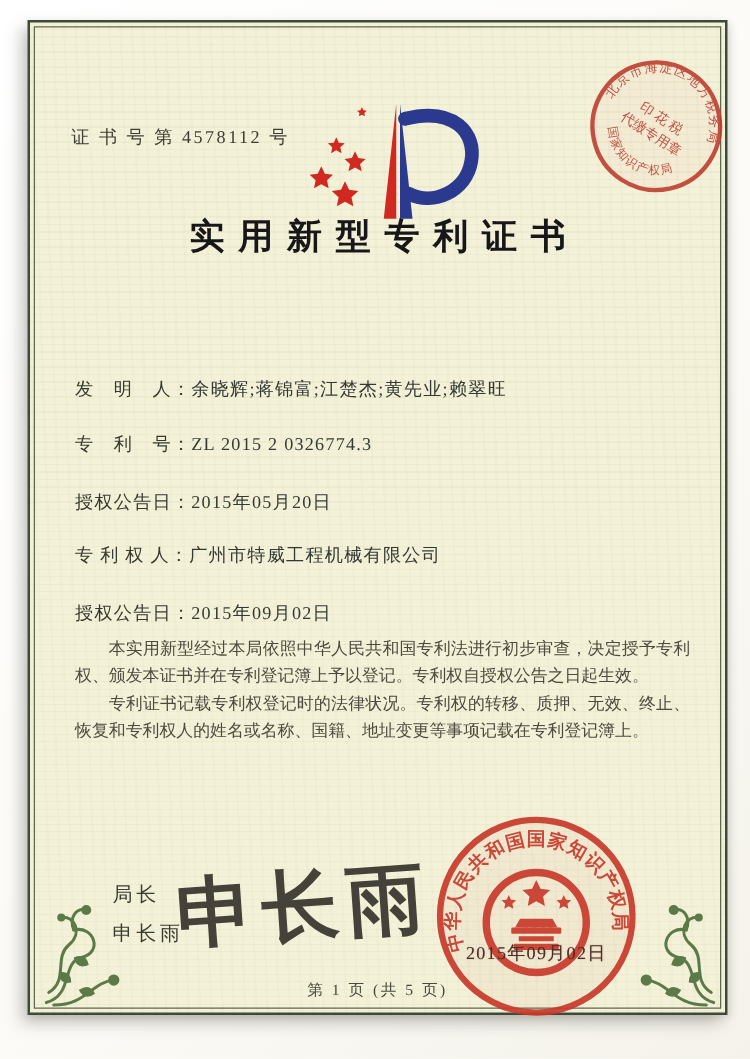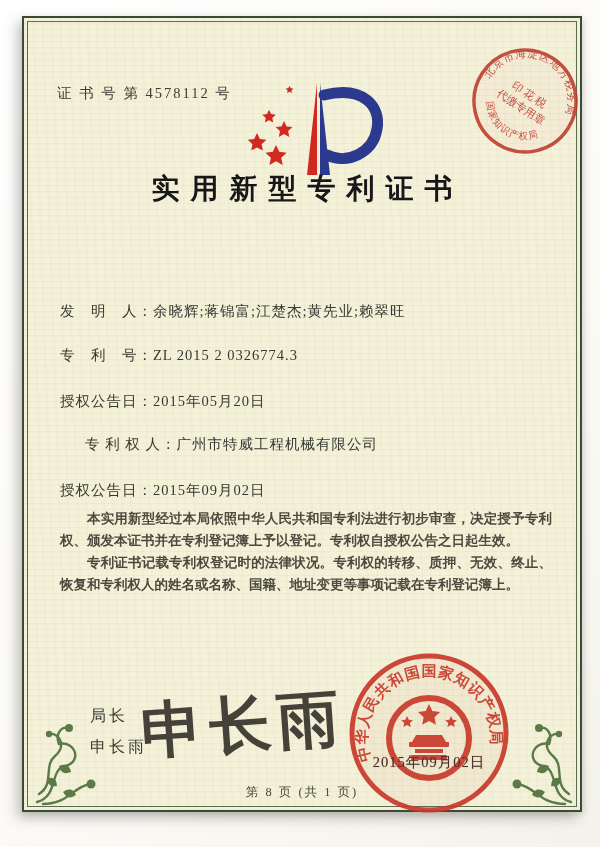--- a/index.html
+++ b/index.html
@@ -18,21 +18,21 @@
       repeating-linear-gradient(88deg, rgba(190,196,150,0.07) 0 2px, rgba(0,0,0,0) 2px 9px),
       #f4f1d9;
     border:2px solid #3d4a3a;
     box-shadow:-5px 6px 12px rgba(90,90,80,0.35), 2px 2px 6px rgba(120,120,100,0.2);
   }
   .inner-frame {
     position:absolute; inset:3px; border:1px solid #5c6a50; pointer-events:none;
   }
   
   .cert-no {
-    position:absolute; left:33px; top:66px;
+    position:absolute; left:33px; top:82px;
     font-size:14.5px; color:#3c3c34; letter-spacing:2px;
   }
   .logo { position:absolute; left:205px; top:55px; width:170px; height:112px; }
   .title {
     position:absolute; left:0; top:152px; width:100%;
     text-align:center; font-size:28px; font-weight:bold; color:#17171a;
     letter-spacing:11px; text-indent:11px;
   }
   
   .tax-stamp {
@@ -40,28 +40,28 @@
     transform:rotate(33deg); opacity:0.88;
   }
   
   .field-row {
     position:absolute; left:36px; width:500px;
     font-size:14.5px; color:#37392f; letter-spacing:1px;
   }
   .field-row .lbl { color:#37392f; }
   .field-row .val { color:#343a33; }
   .row-0 { top:238px; } .row-1 { top:284px; } .row-2 { top:328px; }
-  .row-3 { top:374px; } .row-4 { top:417px;margin-left:25px; } .row-5 { top:463px; }
+  .row-3 { top:374px; } .row-4 { top:417px; } .row-5 { top:463px; }
   
   .body-text {
     position:absolute; left:36px; top:490px; width:492px;
     font-size:13.5px; line-height:22px; color:#4c4a3e;
     text-align:justify;
   }
-  .body-text p { text-indent:2em; font-style:oblique 4deg;font-weight:bold; }
+  .body-text p { text-indent:2em; font-style:oblique 4deg; }
   
   .sig-block { position:absolute; left:66px; top:688px; font-size:16px; color:#3a3c32; }
   .sig-block div { margin-bottom:10px; letter-spacing:3px; }
   .autograph {
     position:absolute; left:118px; top:664px; width:230px; height:110px;
     font-size:62px; color:#2e2a24; transform:rotate(-4deg);
     letter-spacing:6px; white-space:nowrap;
     font-family:"DejaVu Serif", serif; font-weight:bold; opacity:0.88;
   }
   
@@ -208,14 +208,14 @@
         <circle cx="40" cy="54" r="4"></circle>
         <circle cx="62" cy="110" r="4.5"></circle>
         <circle cx="20" cy="60" r="3.2"></circle>
         <path d="M30 92 q10 -4 12 6 q-10 4 -12 -6z"></path>
         <path d="M18 104 q10 -2 10 8 q-10 2 -10 -8z"></path>
         <path d="M34 118 q9 -6 13 3 q-8 6 -13 -3z"></path>
       </g>
     </svg>
   </div>
 
-  <div class="footer">第 8 页 (共 1 页)</div>
+  <div class="footer">第 1 页 (共 5 页)</div>
 </div>
 
 </body></html>

